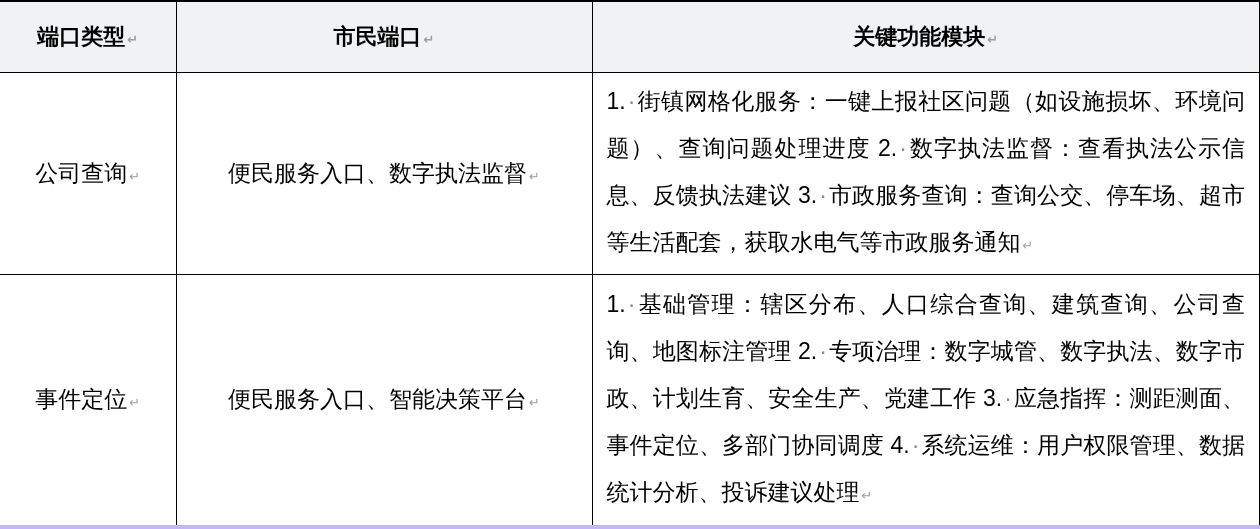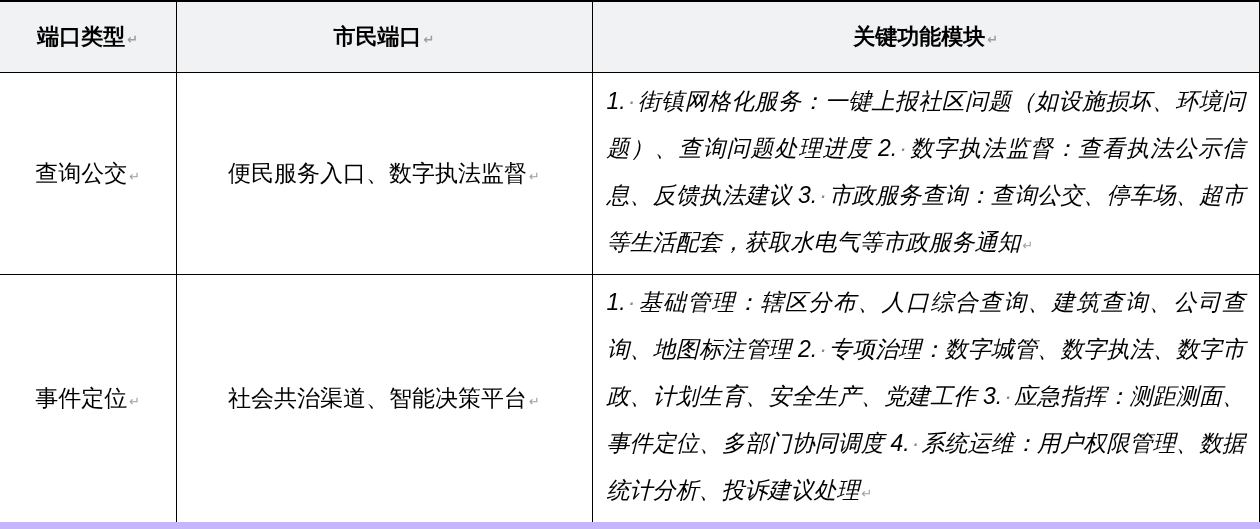--- a/index.html
+++ b/index.html
@@ -10,32 +10,32 @@
   }
   table.tbl {
     border-collapse: collapse; table-layout: fixed;
     width: 1260px; height: 529px;
   }
   .tbl th, .tbl td { border: 1px solid #000000; padding: 8px; }
   
   .tbl th:first-child, .tbl td:first-child { border-left: none; }
   .tbl th:last-child,  .tbl td:last-child  { border-right: 2px solid #000000; }
   .tbl thead th { border-top: 2px solid #000000; }
-  .tbl tbody tr:last-child td { border-bottom: 8px solid #c4b5fd; }
+  .tbl tbody tr:last-child td { border-bottom: 4px solid #c4b5fd; }
 
   .tbl thead tr { height: 71px; }
   .tbl thead th {
     background: #f1f2f4; font-weight: bold; font-size: 22px;
     text-align: center; vertical-align: middle;
   }
   tr.row-citizen { height: 202px; }
   tr.row-admin   { height: 252px; }
 
   td.center { text-align: center; vertical-align: middle; font-size: 23px; }
-  td.mods   { vertical-align: middle; padding: 0 14px; font-style: italic; }
+  td.mods   { vertical-align: middle; padding: 0 14px; }
   .modules  {
     margin: 0; text-align: justify; font-size: 23px; line-height: 47px;
     color: #000000;
   }
   .num { }
   .dot  { color: #8a8a8a; padding: 0 2px; }
   .pmark {
     color: #9aa0a6; font-size: 13px; margin-left: 2px;
     font-family: "DejaVu Sans", sans-serif;
   }
@@ -59,39 +59,39 @@
           <span>市民端口</span><span class="pmark">↵</span>
         </th>
         <th>
           <span>关键功能模块</span><span class="pmark">↵</span>
         </th>
       </tr>
     </thead>
     <tbody>
       <tr class="row-citizen">
         <td class="center">
-          <span>查询公交</span><span class="pmark">↵</span>
+          <span>公司查询</span><span class="pmark">↵</span>
         </td>
         <td class="center">
           <span>便民服务入口、数字执法监督</span><span class="pmark">↵</span>
         </td>
         <td class="mods">
           <p class="modules">
             <span><span class="num">1.</span><span class="dot">·</span><span>街镇网格化服务：一键上报社区问题（如设施损坏、环境问题）、查询问题处理进度</span></span>
             <span><span class="num">2.</span><span class="dot">·</span><span>数字执法监督：查看执法公示信息、反馈执法建议</span></span>
             <span><span class="num">3.</span><span class="dot">·</span><span>市政服务查询：查询公交、停车场、超市等生活配套，获取水电气等市政服务通知</span></span><span class="pmark">↵</span>
           </p>
         </td>
       </tr>
       <tr class="row-admin">
         <td class="center">
           <span>事件定位</span><span class="pmark">↵</span>
         </td>
         <td class="center">
-          <span>社会共治渠道、智能决策平台</span><span class="pmark">↵</span>
+          <span>便民服务入口、智能决策平台</span><span class="pmark">↵</span>
         </td>
         <td class="mods">
           <p class="modules">
             <span><span class="num">1.</span><span class="dot">·</span><span>基础管理：辖区分布、人口综合查询、建筑查询、公司查询、地图标注管理</span></span>
             <span><span class="num">2.</span><span class="dot">·</span><span>专项治理：数字城管、数字执法、数字市政、计划生育、安全生产、党建工作</span></span>
             <span><span class="num">3.</span><span class="dot">·</span><span>应急指挥：测距测面、事件定位、多部门协同调度</span></span>
             <span><span class="num">4.</span><span class="dot">·</span><span>系统运维：用户权限管理、数据统计分析、投诉建议处理</span></span><span class="pmark">↵</span>
           </p>
         </td>
       </tr>

